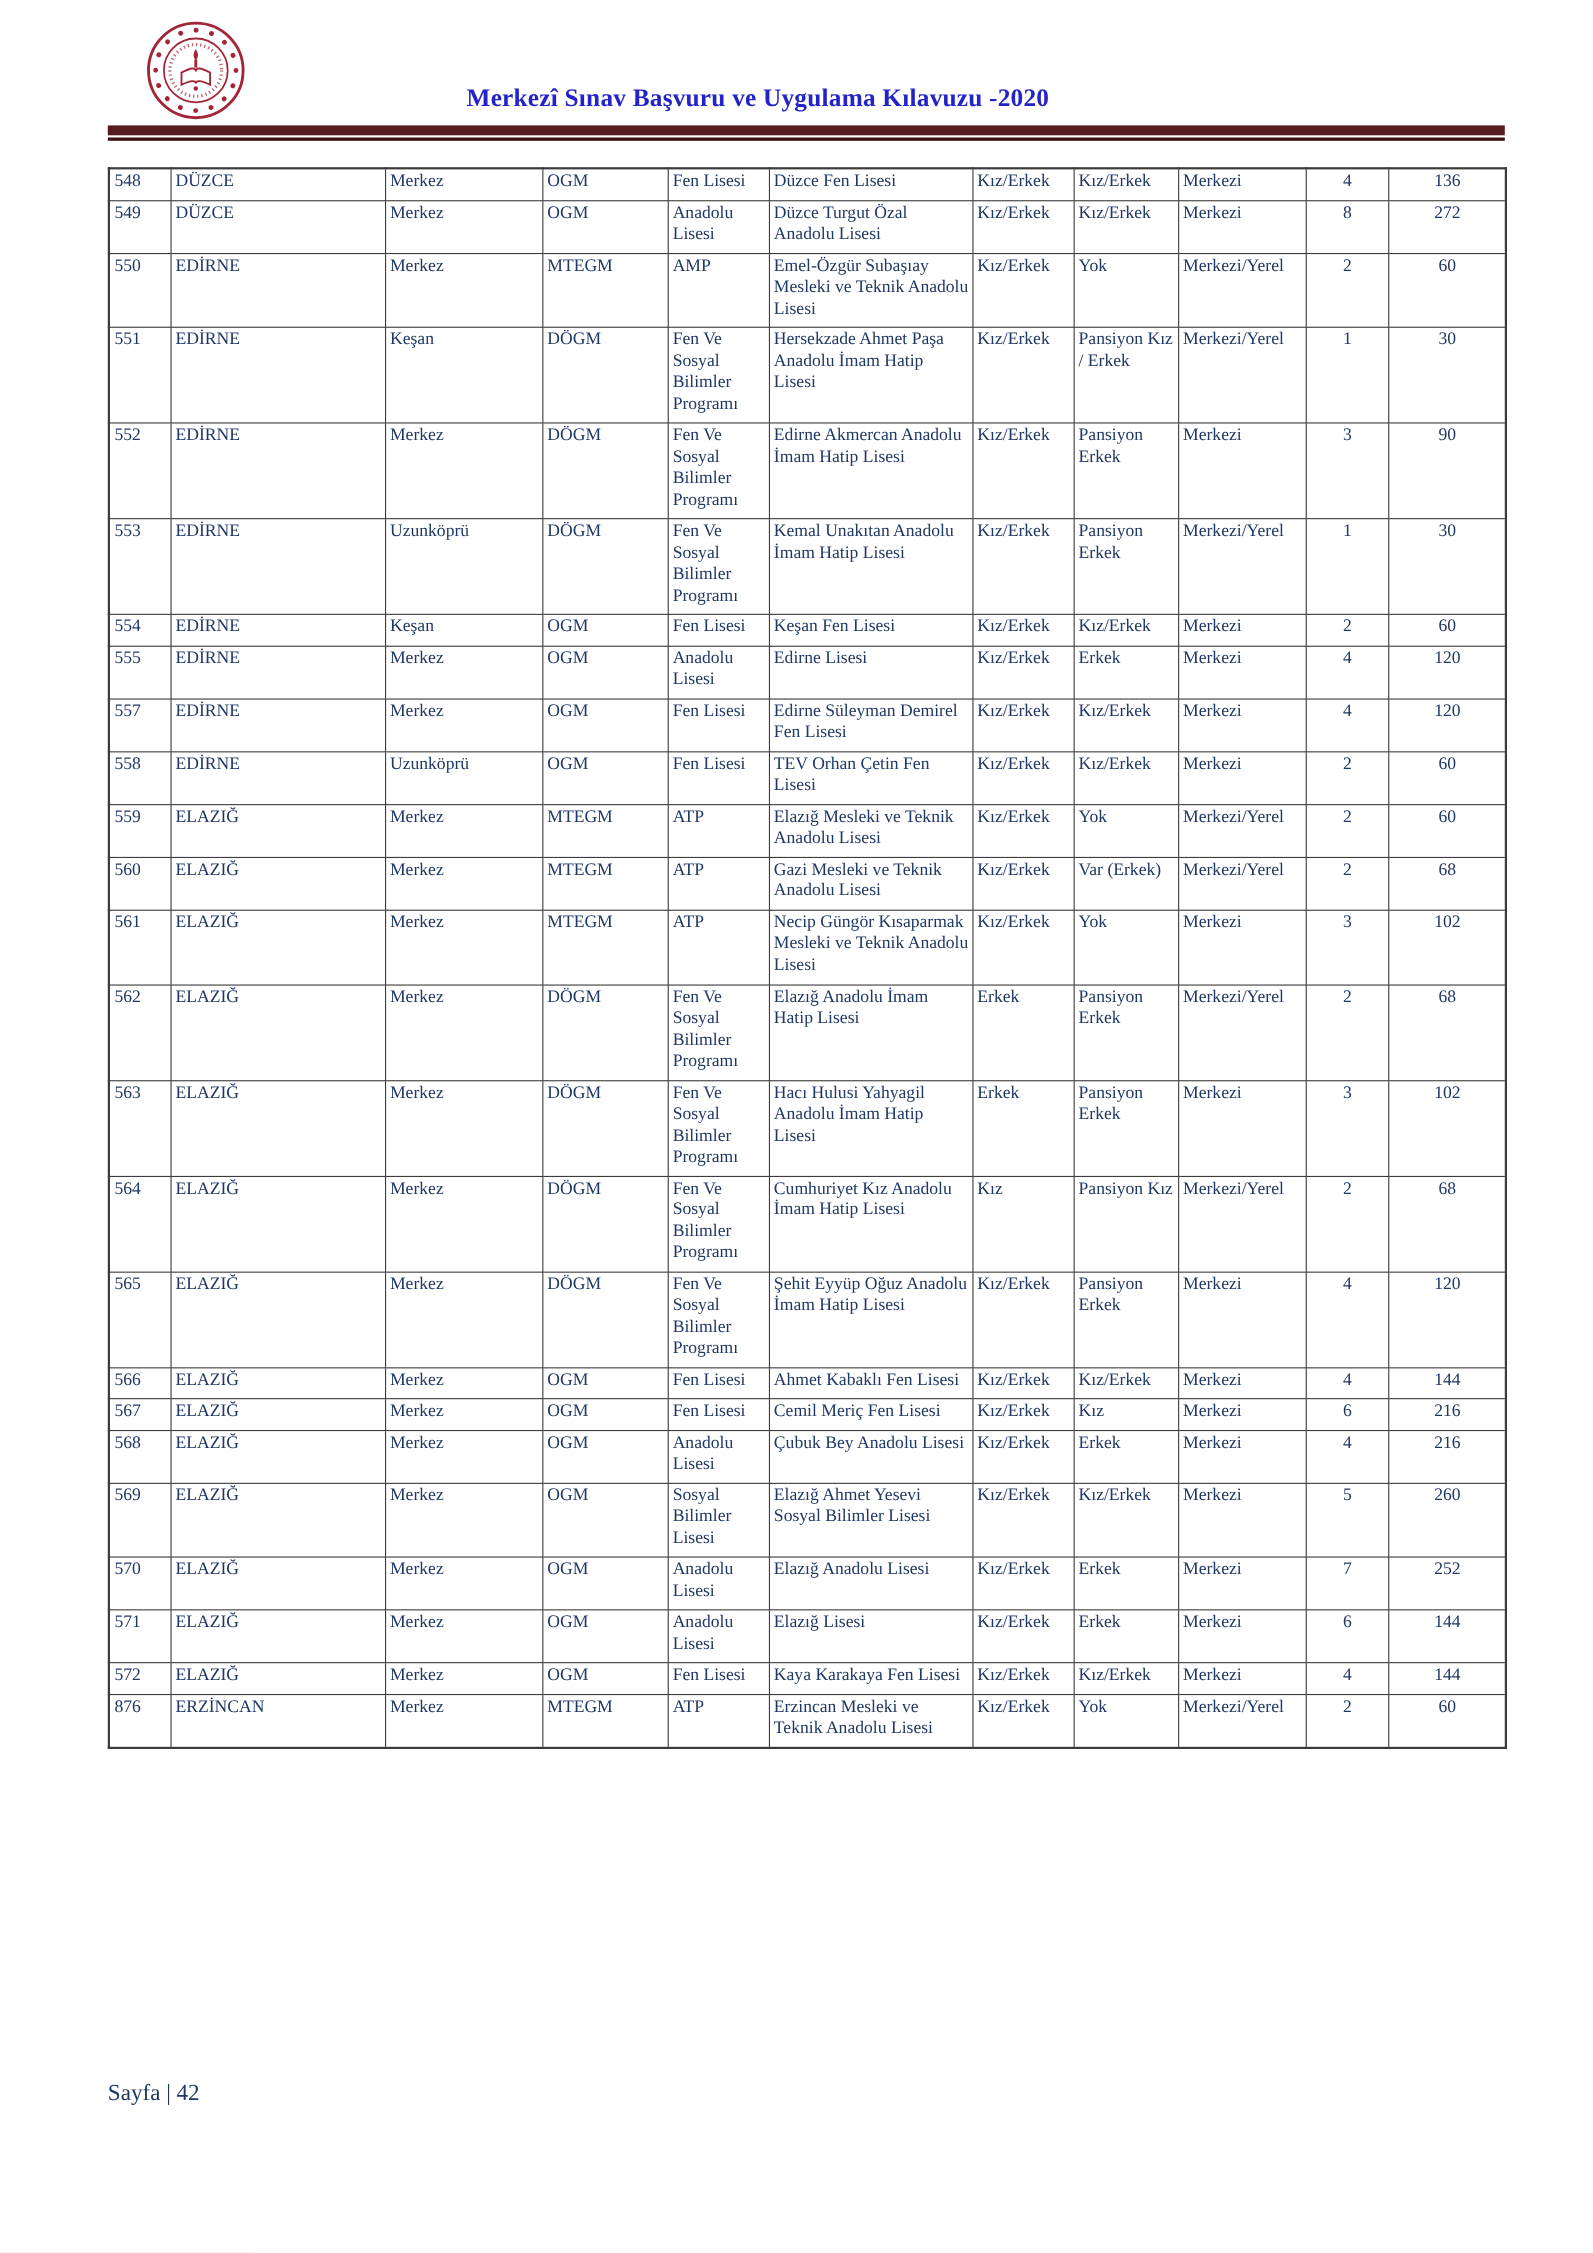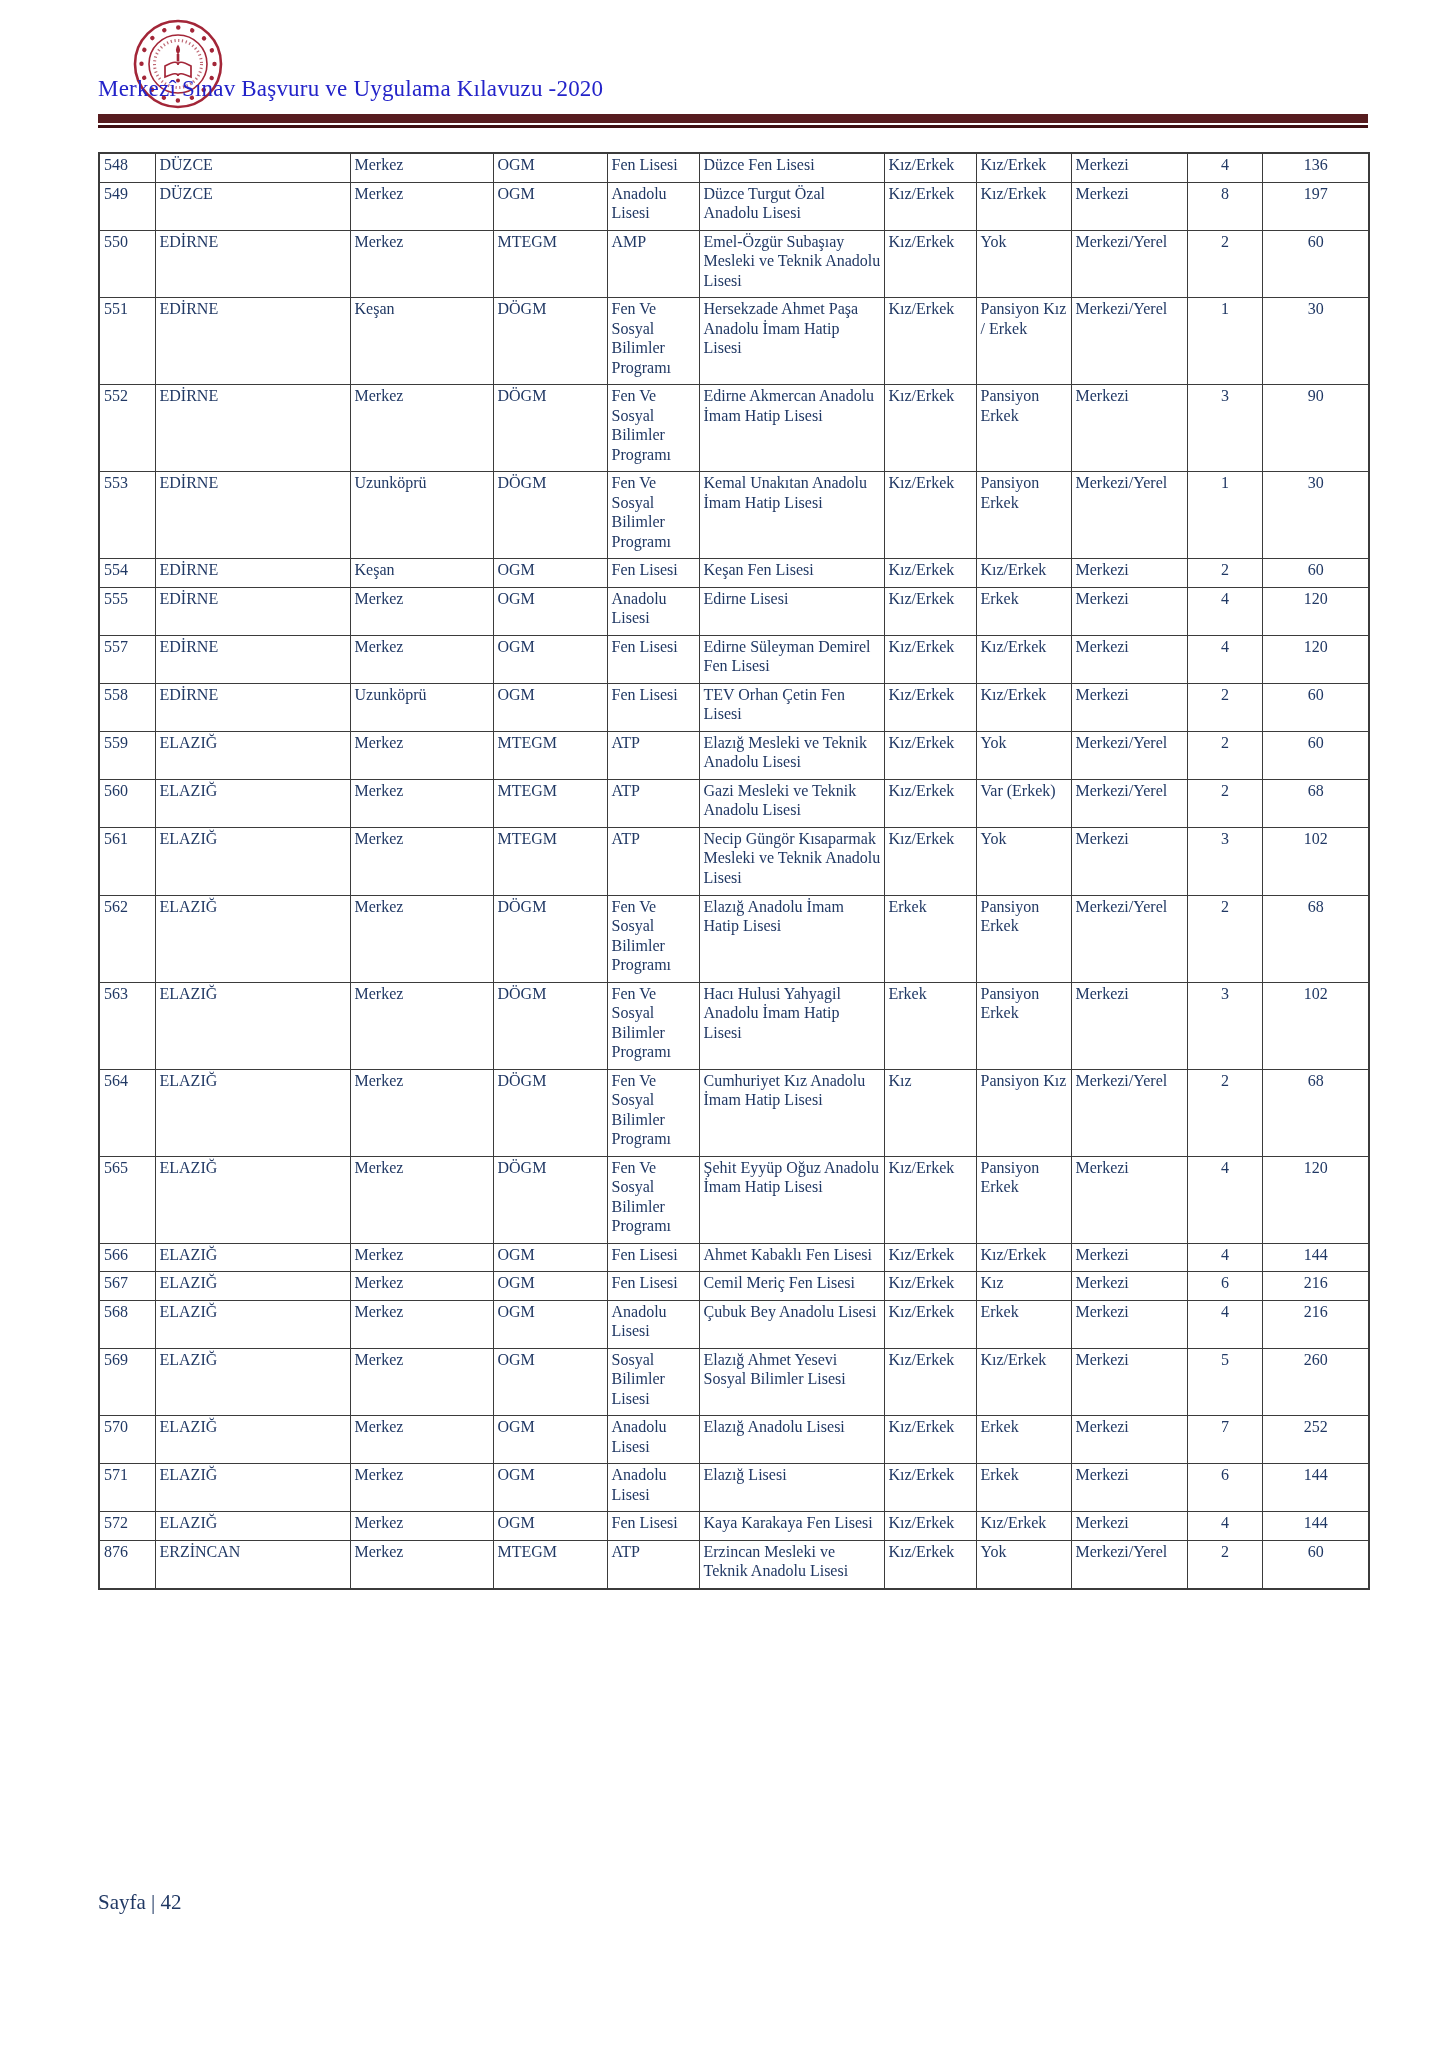--- a/index.html
+++ b/index.html
@@ -17,23 +17,23 @@
     height:2048px;
     background:#ffffff;
     margin:0 auto;
     font-family:"Liberation Serif","DejaVu Serif",serif;
     overflow:hidden;
   }
   .logo{position:absolute;left:132px;top:18px;width:92px;height:92px;}
   .doc-title{
     position:absolute;left:98px;top:76px;width:1270px;
     box-sizing:border-box;padding-right:88px;
-    text-align:left;
+    text-align:center;
     color:var(--title-blue);
-    font-weight:normal;
+    font-weight:bold;
     font-size:23px;
     letter-spacing:0.2px;
   }
   .rule{position:absolute;left:98px;top:114px;width:1270px;}
   .rule-thick{height:9px;background:var(--maroon);}
   .rule-thin{height:3px;background:var(--maroon-dark);margin-top:2px;}
   table.schools{
     position:absolute;left:98px;top:152px;width:1270px;
     border-collapse:collapse;table-layout:fixed;
     font-size:16px;line-height:1.22;
@@ -113,21 +113,21 @@
           <td>549</td>
           <td>DÜZCE</td>
           <td>Merkez</td>
           <td>OGM</td>
           <td>Anadolu Lisesi</td>
           <td>Düzce Turgut Özal Anadolu Lisesi</td>
           <td>Kız/Erkek</td>
           <td>Kız/Erkek</td>
           <td>Merkezi</td>
           <td class="c-center">8</td>
-          <td class="c-center">197</td>
+          <td class="c-center">272</td>
         </tr>
         <tr>
           <td>550</td>
           <td>EDİRNE</td>
           <td>Merkez</td>
           <td>MTEGM</td>
           <td>AMP</td>
           <td>Emel-Özgür Subaşıay Mesleki ve Teknik Anadolu Lisesi</td>
           <td>Kız/Erkek</td>
           <td>Yok</td>

